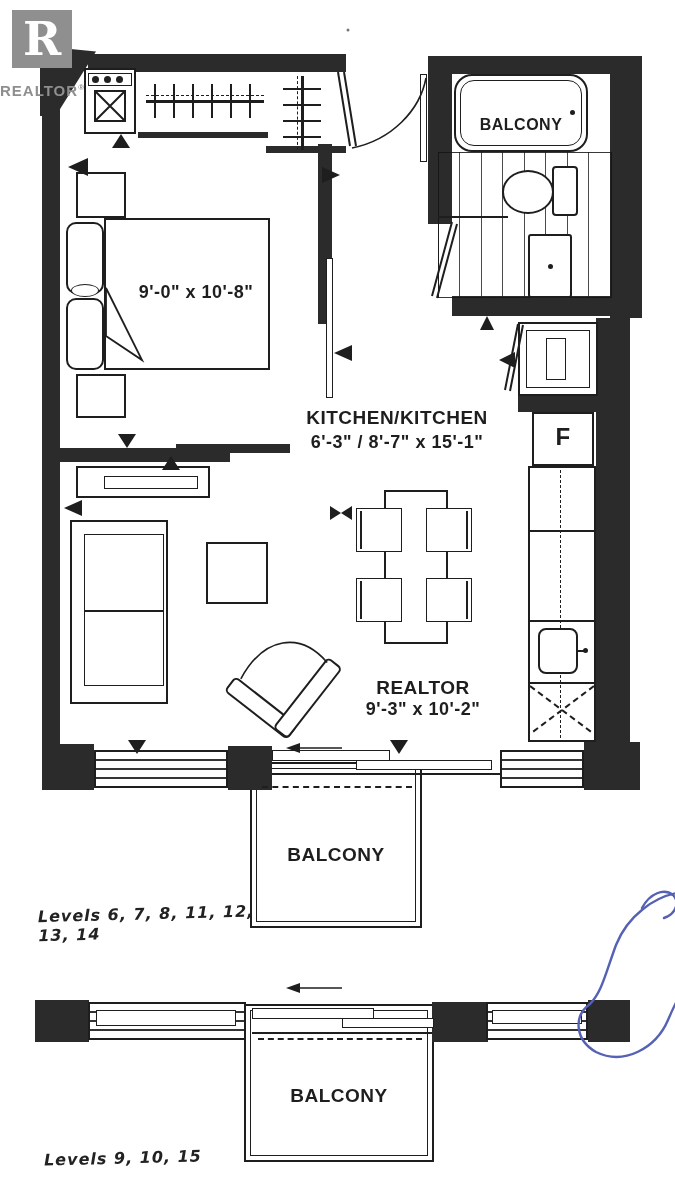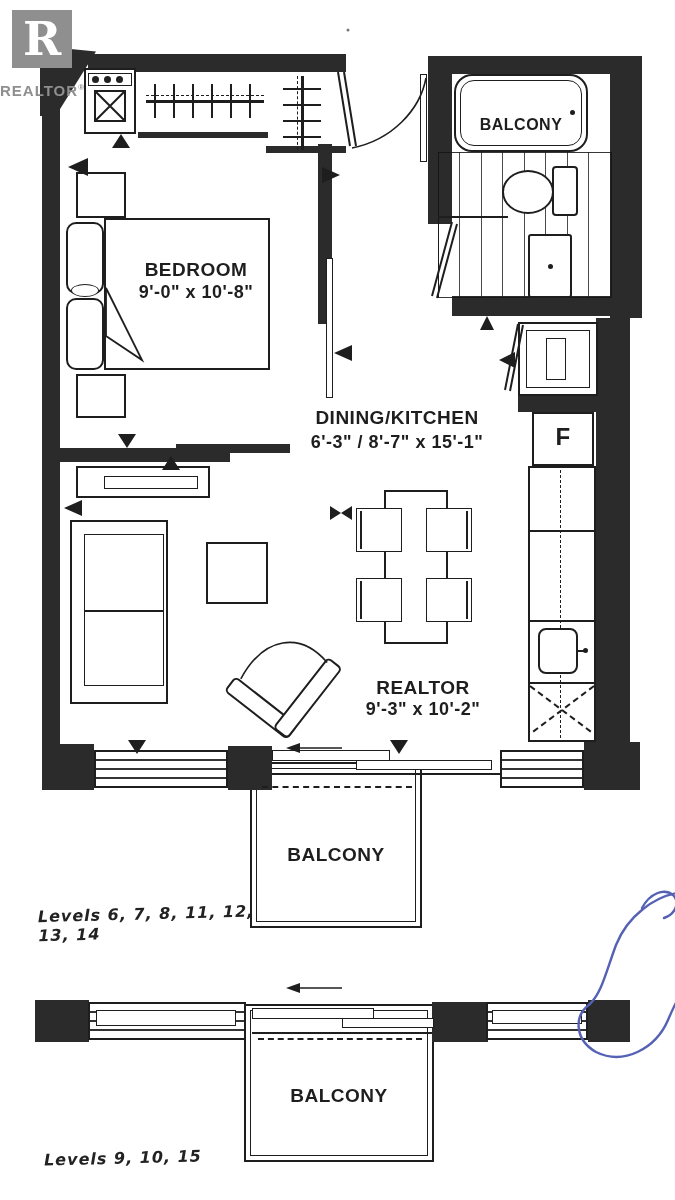--- a/index.html
+++ b/index.html
@@ -215,23 +215,22 @@
     <path class="ln15" d="M298,988 L342,988"></path>
     <polygon class="tri" points="300,983 300,993 286,988"></polygon>
 
     <circle cx="348" cy="30" r="1.5" fill="#777"></circle>
 
     <path class="pen" d="M677,893 C655,897 628,915 616,945 C606,972 602,992 590,1004 C573,1016 575,1040 596,1052 C624,1066 656,1048 668,1020 C674,1006 678,998 682,992"></path>
     <path class="pen" d="M642,908 C650,893 664,888 673,895 C680,902 676,914 664,918"></path>
   </svg>
 
   <div class="label" style="left:450px;top:116px;width:142px;font-size:16px;">BALCONY</div>
-  <div class="label" style="left:96px;top:260px;width:200px;font-size:19px;">BEDROOM</div>
   <div class="label" style="left:86px;top:283px;width:220px;font-size:18px;">9'-0" x 10'-8"</div>
-  <div class="label" style="left:287px;top:408px;width:220px;font-size:19px;">DINING/KITCHEN</div>
+  <div class="label" style="left:287px;top:408px;width:220px;font-size:19px;">KITCHEN/KITCHEN</div>
   <div class="label" style="left:277px;top:433px;width:240px;font-size:18px;">6'-3" / 8'-7" x 15'-1"</div>
   <div class="label" style="left:333px;top:678px;width:180px;font-size:19px;">REALTOR</div>
   <div class="label" style="left:323px;top:700px;width:200px;font-size:18px;">9'-3" x 10'-2"</div>
   <div class="label" style="left:256px;top:845px;width:160px;font-size:19px;">BALCONY</div>
   <div class="label" style="left:249px;top:1086px;width:180px;font-size:19px;">BALCONY</div>
   <div class="label" style="left:532px;top:424px;width:62px;font-size:24px;">F</div>
 
   <div class="hand" style="left:38px;top:904px;width:240px;font-size:16px;">Levels 6, 7, 8, 11, 12, 13, 14</div>
   <div class="hand" style="left:44px;top:1148px;width:200px;font-size:16px;">Levels 9, 10, 15</div>
 

